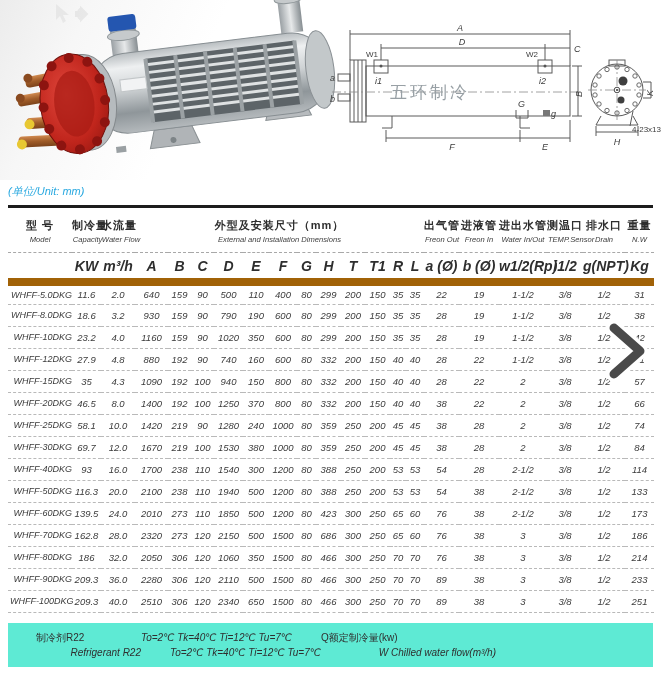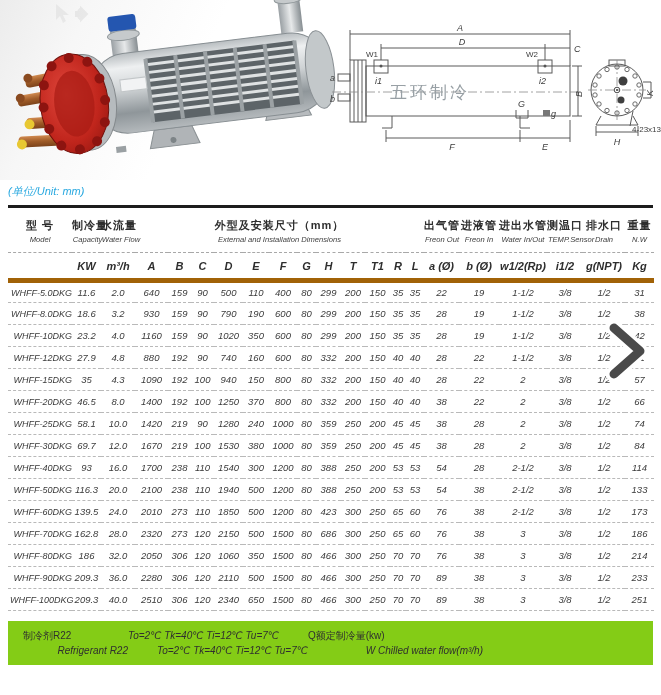--- a/index.html
+++ b/index.html
@@ -20,28 +20,28 @@
   .accent{color:#2aa9e0;}
   .unit-note{font-size:11px;font-style:italic;}
   .rule{height:3px;background:#1c1c1c;margin:0 8px;}
   
   table.spec{width:645px;margin:2px 8px 0;border-collapse:collapse;table-layout:fixed;}
   table.spec th,table.spec td{padding:0;text-align:center;vertical-align:middle;
       white-space:nowrap;overflow:visible;}
   thead th{border-bottom:1px dashed #a8a8a8;height:42px;font-weight:normal;}
   .gzh{font-size:11px;font-weight:bold;color:#2e2e2e;letter-spacing:1px;}
   .gen{font-size:8px;font-style:italic;color:#3d3d3d;margin-top:2px;transform:scale(.95);}
-  tr.units td{height:25px;font-size:11px;font-style:italic;font-weight:bold;
-      color:#2e2e2e;border-bottom:5px solid #a16207;}
+  tr.units td{height:25px;font-size:14px;font-style:italic;font-weight:bold;
+      color:#2e2e2e;border-bottom:8px solid #a16207;}
   tbody tr{height:22px;}
   tbody td{font-size:9.5px;font-style:italic;color:#3a3a3a;border-bottom:1px dashed #b9b9b9;}
   tbody td:first-child, tr.units td:first-child{text-align:right;padding-left:2px;}
   tbody td:first-child{font-size:9px;}
   
-  .footer-box{margin:10px 8px 0;background:#84cc16;padding:7px 0 7px 15px;}
+  .footer-box{margin:10px 8px 0;background:#5eead4;padding:7px 0 7px 28px;}
   .f-line{display:grid;grid-template-columns:105px 180px 175px auto;
           font-size:10px;line-height:15px;color:#2f2f2f;}
   .f-line .it{font-style:italic;}
   .f-en{font-style:italic;text-align:right;}
   svg text{font-family:"Liberation Sans","DejaVu Sans",sans-serif;}
   .dimtxt{font-size:9px;fill:#3c3c3c;font-style:italic;}
   .dimtxt2{font-size:8px;fill:#3c3c3c;}
 </style>
 </head>
 <body>

